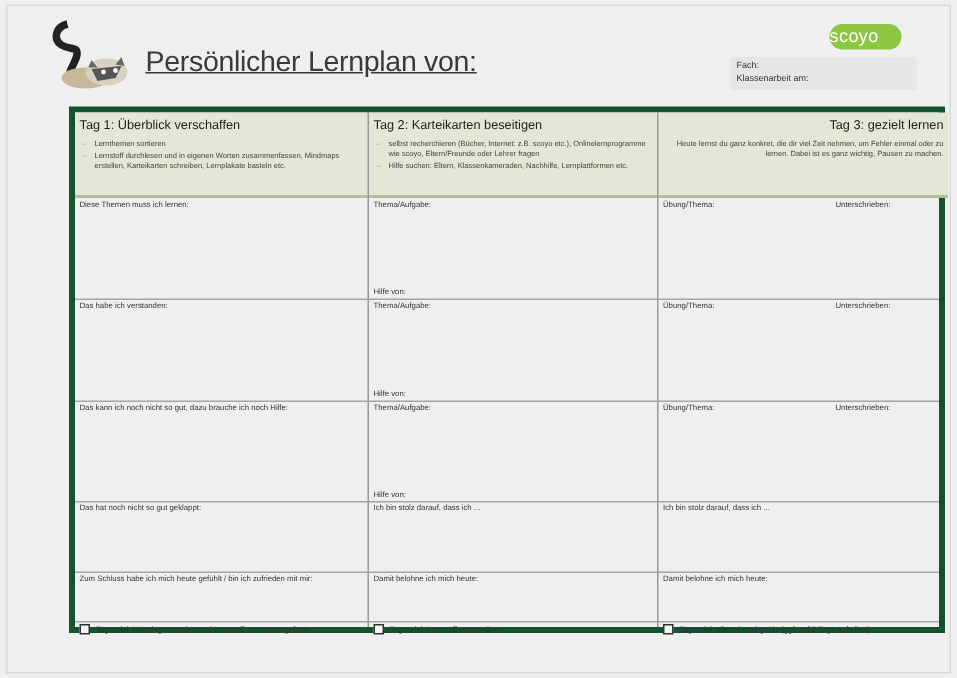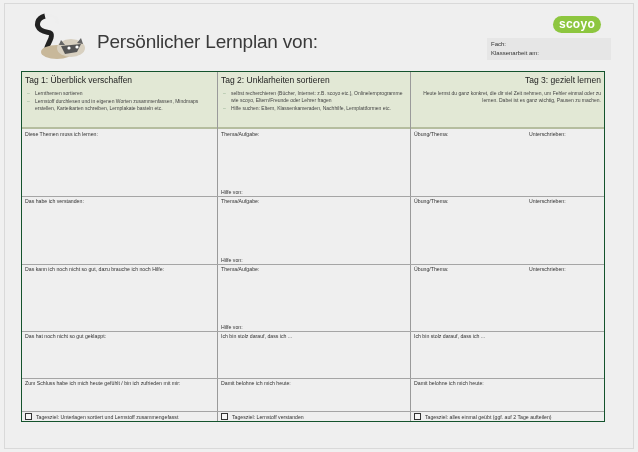--- a/index.html
+++ b/index.html
@@ -1,23 +1,23 @@
 <!DOCTYPE html>
 <html><head>
 <meta charset="utf-8">
 <style>
   * { box-sizing: border-box; margin: 0; padding: 0; }
   html, body { width: 638px; height: 452px; background: #f0f0f0; overflow: hidden; }
   body { font-family: "Liberation Sans", sans-serif; color: #222; position: relative; }
   .page { position: absolute; left: 4px; top: 3px; width: 630px; height: 446px; background: #efefef; border: 1px solid #d9d9d9; }
   .mascot { position: absolute; left: 26px; top: 8px; width: 58px; height: 50px; }
-  .title { position: absolute; left: 92px; top: 27px; font-size: 19px; color: #3a3a3a; letter-spacing: -0.2px; }
-  .logo { position: absolute; left: 548px; top: 12px; width: 48px; height: 17px; background: #8dc63f; border-radius: 9px; color: #fff; font-weight: bold; font-size: 12px; text-align: center; line-height: 17px; letter-spacing: 0.3px; }
+  .title { position: absolute; left: 92px; top: 27px; font-size: 19px; color: #3a3a3a; letter-spacing: -0.2px; text-decoration: underline; }
+  .logo { position: absolute; left: 548px; top: 12px; width: 48px; height: 17px; background: #8dc63f; border-radius: 9px; color: #fff; font-weight: normal; font-size: 12px; text-align: left; line-height: 17px; letter-spacing: 0.3px; }
   .meta { position: absolute; left: 482px; top: 34px; width: 124px; height: 22px; background: #e6e6e6; font-size: 6px; padding: 2px 4px; line-height: 9px; color: #333; }
-  .grid { position: absolute; left: 16px; top: 67px; width: 584px; height: 351px; border: 1px solid #14532d; }
+  .grid { position: absolute; left: 41px; top: 67px; width: 584px; height: 351px; border: 4px solid #14532d; }
   .col { position: absolute; top: 0; height: 100%; }
   .head { position: absolute; left: 0; top: 0; width: 100%; height: 57px; background: #e2e8d5; border-bottom: 2px solid #b5bd9f; padding: 3px 3px; }
   .head h3 { font-size: 8.5px; font-weight: normal; color: #222; margin-bottom: 5px; }
   .head ul { list-style: none; font-size: 5px; line-height: 7px; color: #444; }
   .head li { position: relative; padding-left: 10px; margin-bottom: 1px; }
   .head li::before { content: "–"; position: absolute; left: 2px; color: #8a8; }
   .head p { font-size: 5px; line-height: 7px; color: #444; }
   .vline { position: absolute; top: 0; width: 1px; height: 100%; background: #9a9a9a; }
   .hline { position: absolute; left: 0; height: 1px; width: 100%; background: #a5a5a5; }
   .cell-label { position: absolute; font-size: 5.2px; color: #333; white-space: nowrap; }
@@ -64,21 +64,21 @@
       <div class="cell-label" style="left:3px; top:261px;">Das hat noch nicht so gut geklappt:</div>
       <div class="cell-label" style="left:3px; top:308px;">Zum Schluss habe ich mich heute gefühlt / bin ich zufrieden mit mir:</div>
       <div class="cb-row" style="left:3px; top:341px;">
         <span class="cb"></span>
         <span>Tagesziel: Unterlagen sortiert und Lernstoff zusammengefasst</span>
       </div>
     </div>
 
     <div class="col" style="left:196px; width:192px;">
       <div class="head">
-        <h3>Tag 2: Unklarheiten sortieren</h3>
+        <h3>Tag 2: Karteikarten beseitigen</h3>
         <ul>
           <li>selbst recherchieren (Bücher, Internet: z.B. scoyo etc.), Onlinelernprogramme wie scoyo, Eltern/Freunde oder Lehrer fragen</li>
           <li>Hilfe suchen: Eltern, Klassenkameraden, Nachhilfe, Lernplattformen etc.</li>
         </ul>
       </div>
       <div class="cell-label" style="left:3px; top:59px;">Thema/Aufgabe:</div>
       <div class="cell-label" style="left:3px; top:117px;">Hilfe von:</div>
       <div class="cell-label" style="left:3px; top:126px;">Thema/Aufgabe:</div>
       <div class="cell-label" style="left:3px; top:185px;">Hilfe von:</div>
       <div class="cell-label" style="left:3px; top:194px;">Thema/Aufgabe:</div>

